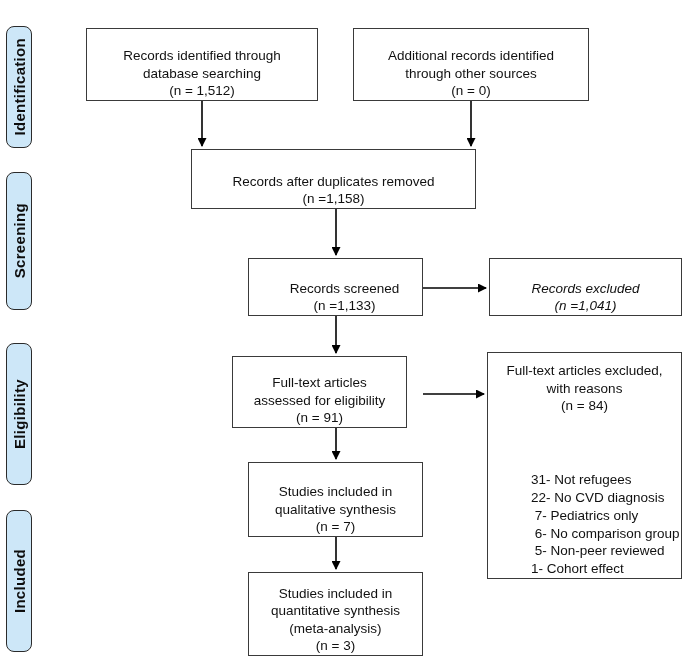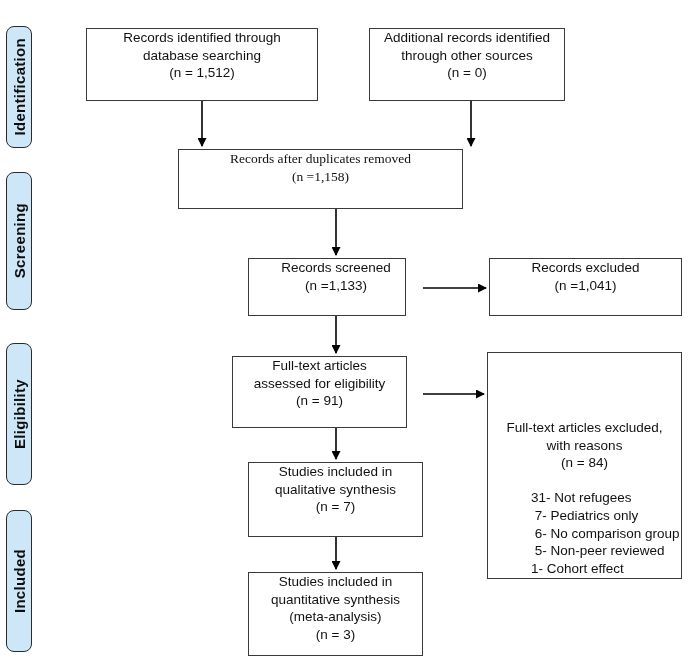--- a/index.html
+++ b/index.html
@@ -44,30 +44,30 @@
     white-space: nowrap;
   }
   .fbox {
     position: absolute;
     background: #ffffff;
     border: 1.8px solid #3a3a3a;
     box-sizing: border-box;
     display: flex;
     flex-direction: column;
     align-items: center;
-    justify-content: flex-start;
+    justify-content: flex-end;
     text-align: center;
     font-size: 13.5px;
     line-height: 1.3;
   }
   .fbox .box-text {
     white-space: pre-line;
   }
   .reasons-box {
-    justify-content: flex-end;
+    justify-content: space-between;
     padding-top: 9px;
   }
   .reasons-box .box-text {
     white-space: pre-line;
   }
   .reasons-list {
     margin-top: 17px;
     align-self: flex-start;
     text-align: left;
     padding-left: 7px;
@@ -112,53 +112,54 @@
   <div class="stage" style="left:6px; top:510px; width:26px; height:142px;">
     <span>Included</span>
   </div>
 
   <div class="fbox" style="left:86px; top:28px; width:232px; height:73px;">
     <div class="box-text">Records identified through
 database searching
 (n = 1,512)</div>
   </div>
 
-  <div class="fbox" style="left:369px; top:28px; width:196px; height:73px;">
+  <div class="fbox" style="left:353px; top:28px; width:236px; height:73px;">
     <div class="box-text">Additional records identified
 through other sources
 (n = 0)</div>
   </div>
 
-  <div class="fbox" style="left:178px; top:149px; width:285px; height:60px;font-family:Liberation Serif, serif;">
+  <div class="fbox" style="left:191px; top:149px; width:285px; height:60px;">
     <div class="box-text">Records after duplicates removed
 (n =1,158)</div>
   </div>
 
-  <div class="fbox" style="left:248px; top:258px; width:158px; height:58px;padding-left:18px;">
+  <div class="fbox" style="left:248px; top:258px; width:175px; height:58px;padding-left:18px;">
     <div class="box-text">Records screened
 (n =1,133)</div>
   </div>
 
-  <div class="fbox" style="left:489px; top:258px; width:193px; height:58px;">
+  <div class="fbox" style="left:489px; top:258px; width:193px; height:58px;font-style:italic;">
     <div class="box-text">Records excluded
 (n =1,041)</div>
   </div>
 
   <div class="fbox" style="left:232px; top:356px; width:175px; height:72px;">
     <div class="box-text">Full-text articles
 assessed for eligibility
 (n = 91)</div>
   </div>
 
   <div class="fbox reasons-box" style="left:487px; top:352px; width:195px; height:227px;">
     <div class="box-text">Full-text articles excluded,
 with reasons
 (n = 84)</div>
     <div class="reasons-list">
       <div class="reason-line">31- Not refugees</div>
+      <div class="reason-line">22- No CVD diagnosis</div>
       <div class="reason-line"> 7- Pediatrics only</div>
       <div class="reason-line"> 6- No comparison group</div>
       <div class="reason-line"> 5- Non-peer reviewed</div>
       <div class="reason-line">1- Cohort effect</div>
     </div>
   </div>
 
   <div class="fbox" style="left:248px; top:462px; width:175px; height:75px;">
     <div class="box-text">Studies included in
 qualitative synthesis

